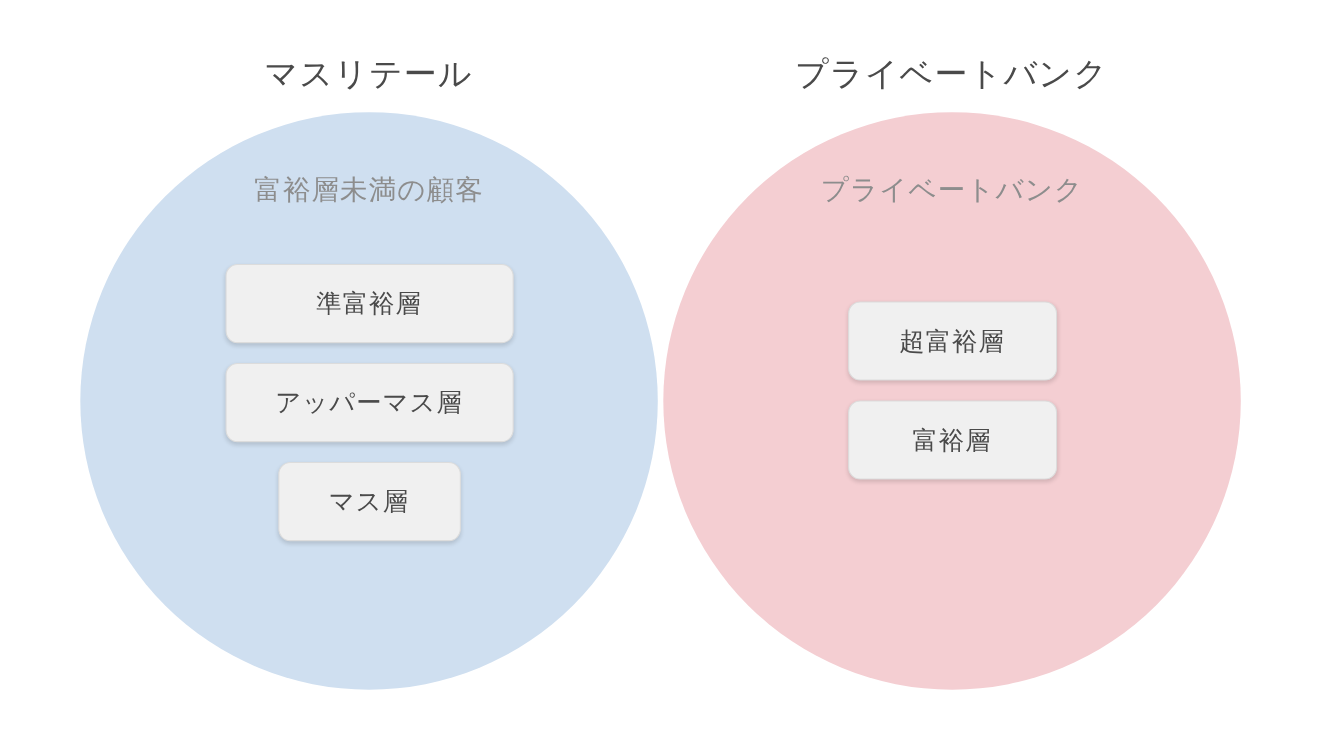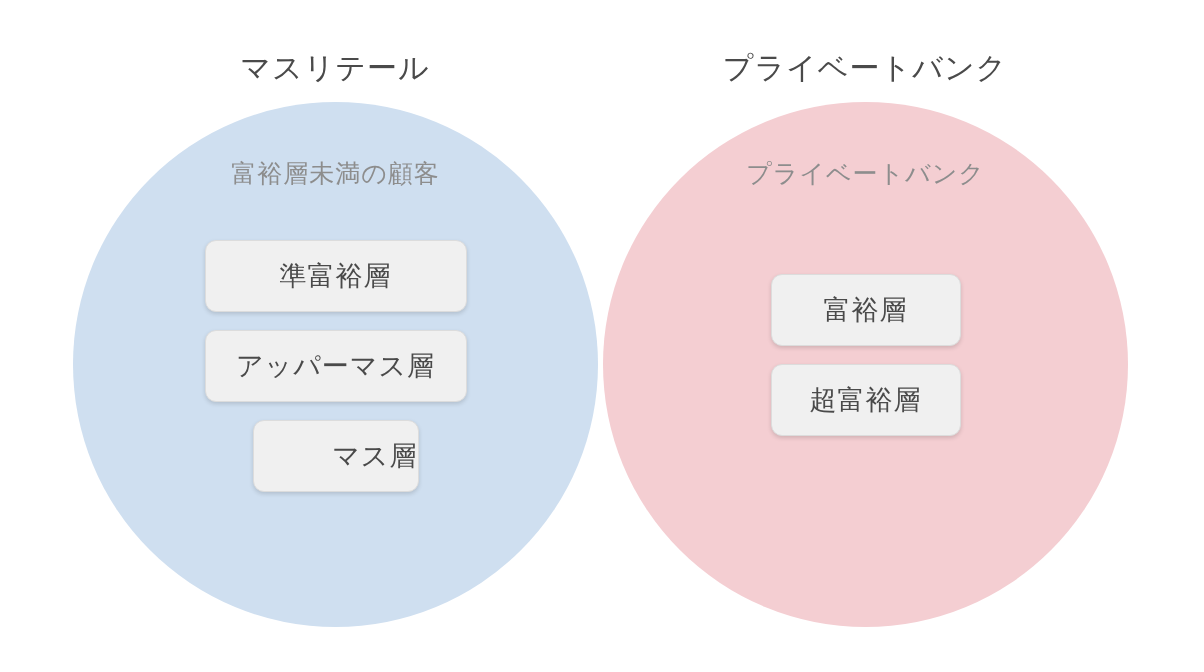--- a/index.html
+++ b/index.html
@@ -80,32 +80,32 @@
   #segments-private-bank { top: 172px; }
 
   .segment-box {
     background: #f0f0f0;
     border: 1px solid #dcdcdc;
     border-radius: 11px;
     box-shadow: 0 2px 4px rgba(0, 0, 0, 0.14);
     display: flex;
     align-items: center;
     justify-content: center;
-    font-size: 27px;
+    font-size: 23px;
     line-height: 34px;
     color: #4a4a4a;
     letter-spacing: 1px;
     white-space: nowrap;
     height: 72px;
   }
   .segment-box + .segment-box { margin-top: 18px; }
 
   .seg-w-lg { width: 262px; }
   .seg-w-md { width: 190px; }
-  .seg-w-sm { width: 166px; justify-content: flex-end; }
+  .seg-w-sm { width: 166px; }
 </style>
 </head>
 <body>
 
 <div id="diagram-root">
 
   <div class="group" id="group-mass-retail">
 
     <div class="group-title">マスリテール</div>
 
@@ -135,24 +135,24 @@
 
     <div class="group-title">プライベートバンク</div>
 
     <div class="circle" id="circle-private-bank">
 
       <div class="circle-caption">プライベートバンク</div>
 
       <div class="segments" id="segments-private-bank">
 
         <div class="segment-box seg-w-md">
-          <span>富裕層</span>
+          <span>超富裕層</span>
         </div>
 
         <div class="segment-box seg-w-md">
-          <span>超富裕層</span>
+          <span>富裕層</span>
         </div>
 
       </div>
     </div>
   </div>
 
 </div>
 
 </body></html>

